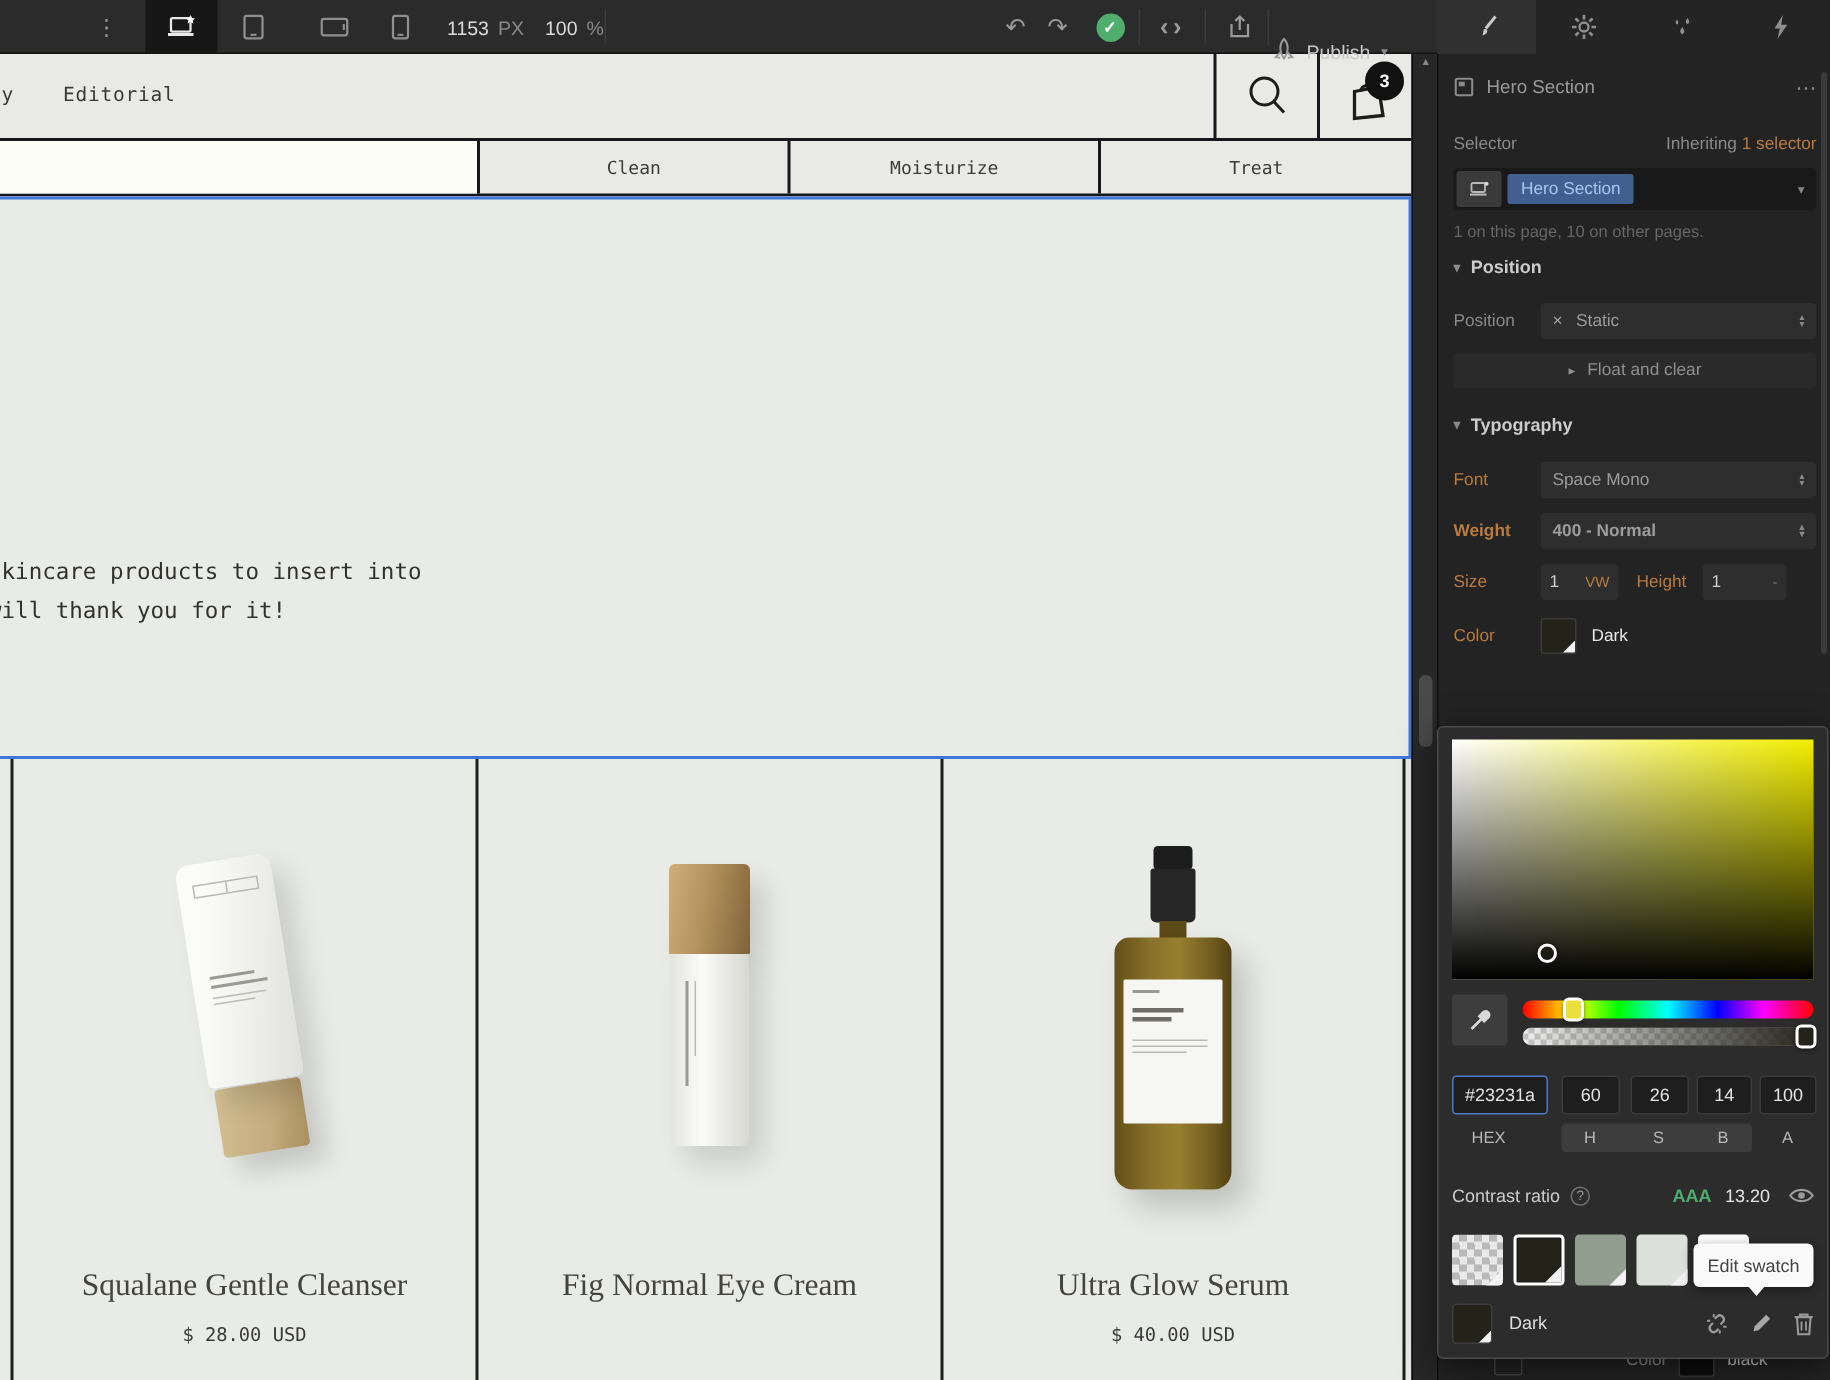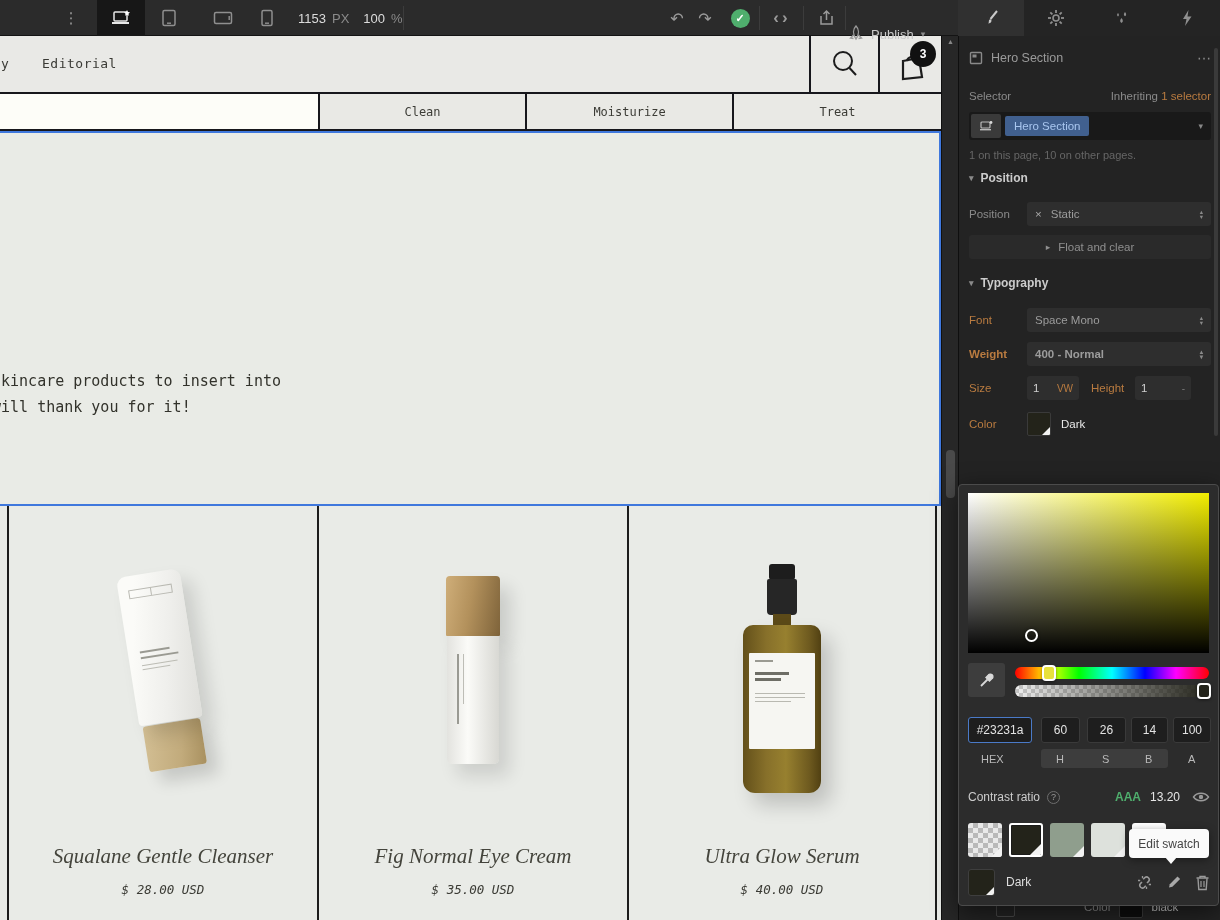--- a/index.html
+++ b/index.html
@@ -28,21 +28,21 @@
   .site-nav { position:absolute; left:0; top:0; width:941px; height:58px; background:#e9e9e6; border-bottom:2px solid #17171c; }
   .nav-item { position:absolute; top:20px; font-size:13px; color:#3a3a35; letter-spacing:.5px; }
   .nav-cell { position:absolute; top:0; height:56px; border-left:2px solid #17171c; display:flex; align-items:center; justify-content:center; }
   .badge { position:absolute; right:5px; top:5px; width:26px; height:26px; border-radius:50%; background:#111; color:#fff; font-size:12px; font-weight:bold; display:flex; align-items:center; justify-content:center; }
   .site-tabs { position:absolute; left:0; top:58px; width:941px; height:37px; display:flex; border-bottom:2px solid #17171c; background:#e9e9e5; }
   .stab { height:100%; display:flex; align-items:center; justify-content:center; font-size:12px; color:#3c3c36; border-left:2px solid #17171c; }
   .stab.first { border-left:none; background:#fdfdf8; }
   .hero { position:absolute; left:0; top:95px; width:941px; height:375px; background:#e9ebe6; border-top:2px solid #3f78dd; border-bottom:2px solid #3f78dd; border-right:2px solid #3f78dd; }
   .hero-text { position:absolute; left:-8px; top:235px; font-size:15px; line-height:26px; color:#32322b; white-space:pre; }
   .products { position:absolute; left:0; top:470px; width:941px; height:414px; background:#e9ebe7; }
-  .pgrid { position:absolute; left:7px; top:0; width:930px; height:414px; display:flex;font-style:italic; }
+  .pgrid { position:absolute; left:7px; top:0; width:930px; height:414px; display:flex; }
   .pcell { width:310px; height:100%; position:relative; border-left:2px solid #1c1c1c; }
   .pcell:last-child { border-right:2px solid #1c1c1c; }
   .pname { position:absolute; left:0; top:338px; width:100%; text-align:center; font-size:21px; color:#44443c; }
   .pprice { position:absolute; left:0; top:376px; width:100%; text-align:center; font-size:12.5px; color:#3a3a34; }
   
   .prod-art { position:absolute; left:50%; }
   .tube-wrap { top:66px; transform:translateX(-50%) rotate(-9deg); width:64px; }
   .tube-body { width:64px; height:150px; background:linear-gradient(100deg,#fbfbf8 20%,#efefec 60%,#dfdfdb); border-radius:9px 9px 4px 4px; box-shadow:10px 12px 18px rgba(0,0,0,.13); position:relative; }
   .tube-tag { position:absolute; left:10px; top:14px; width:44px; height:9px; border:1px solid #b9b9b2; display:flex; }
   .tube-tag span { flex:1; border-right:1px solid #b9b9b2; }
@@ -287,21 +287,20 @@
 
         <div class="pcell">
           <div class="prod-art cyl-wrap">
             <div class="cyl-cap"></div>
             <div class="cyl-body">
               <div class="cyl-label"></div>
               <div class="cyl-label2"></div>
             </div>
           </div>
           <div class="pname serif">Fig Normal Eye Cream</div>
-          <div class="pprice mono">$ 35.00 USD</div>
         </div>
 
         <div class="pcell">
           <div class="prod-art drop-wrap">
             <div class="drop-knob"></div>
             <div class="drop-collar"></div>
             <div class="drop-neck"></div>
             <div class="drop-bottle">
               <div class="drop-label">
                 <div class="l1"></div>

